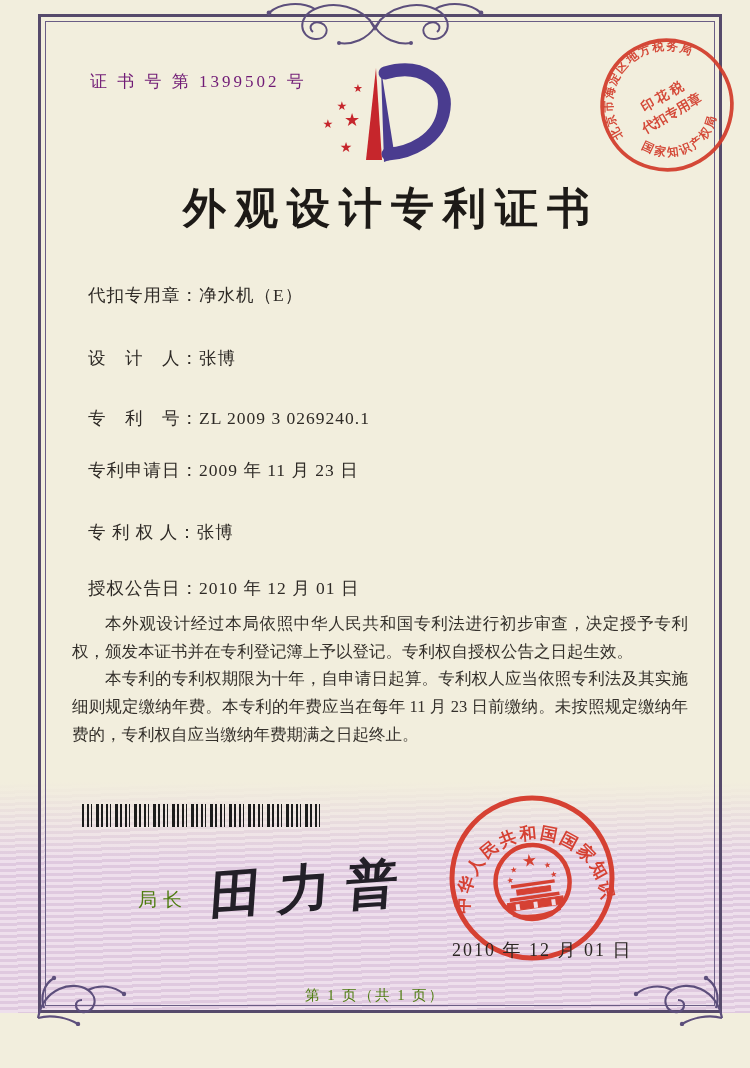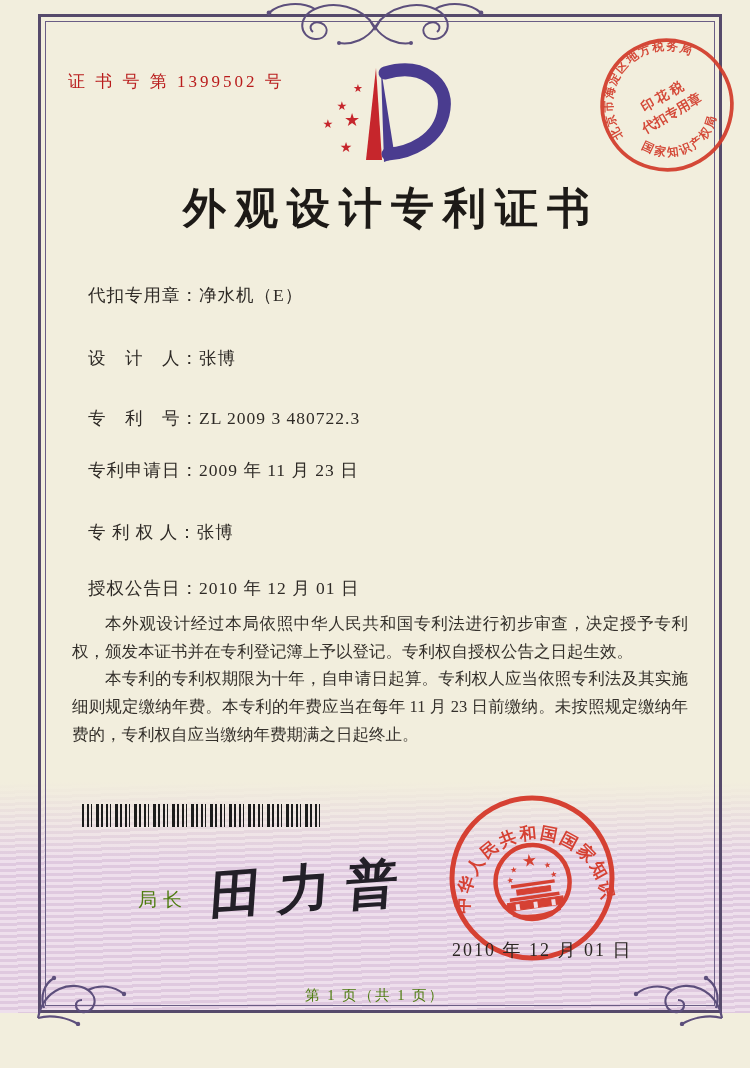--- a/index.html
+++ b/index.html
@@ -16,21 +16,21 @@
       linear-gradient(180deg,#f2eedd 0px,rgba(242,238,221,0) 80px),
       repeating-linear-gradient(178deg,#eedfec 0px,#eedfec 3px,#dfc9df 3px,#dfc9df 6px);
   }
   
   .frame-outer{position:absolute;left:38px;top:14px;right:28px;bottom:55px;
     border:3px solid #564a6b;z-index:1;}
   .frame-inner{position:absolute;left:45px;top:21px;right:35px;bottom:62px;
     border:1px solid #6a5d85;z-index:1;}
   .content{position:absolute;inset:0;z-index:2;}
 
-  .cert-no{position:absolute;left:68px;top:70px;font-size:17px;letter-spacing:3px;color:#b91c1c;}
+  .cert-no{position:absolute;left:90px;top:70px;font-size:17px;letter-spacing:3px;color:#701a75;}
   .logo{position:absolute;left:300px;top:56px;width:158px;height:122px;}
   .tax-stamp{position:absolute;left:598px;top:36px;width:138px;height:138px;
     transform:rotate(-30deg);opacity:.92;}
   .title{position:absolute;left:16px;top:180px;width:100%;text-align:center;
     font-size:43px;font-weight:bold;letter-spacing:9px;color:#1d1a17;font-family:Liberation Serif, serif;}
 
   .field{position:absolute;left:88px;right:70px;font-size:17.5px;letter-spacing:1px;
     color:#2e2a26;white-space:nowrap;}
   .f0{top:283px}.f1{top:346px}.f2{top:406px}.f3{top:458px}.f4{top:520px}.f5{top:576px}
 
@@ -150,21 +150,21 @@
 
   <div class="title">外观设计专利证书</div>
 
   <div class="field f0">
     <span>代扣专用章：</span><span>净水机（E）</span>
   </div>
   <div class="field f1">
     <span>设　计　人：</span><span>张博</span>
   </div>
   <div class="field f2">
-    <span>专　利　号：</span><span>ZL 2009 3 480722.3</span>
+    <span>专　利　号：</span><span>ZL 2009 3 0269240.1</span>
   </div>
   <div class="field f3">
     <span>专利申请日：</span><span>2009 年 11 月 23 日</span>
   </div>
   <div class="field f4">
     <span>专 利 权 人：</span><span>张博</span>
   </div>
   <div class="field f5">
     <span>授权公告日：</span><span>2010 年 12 月 01 日</span>
   </div>

